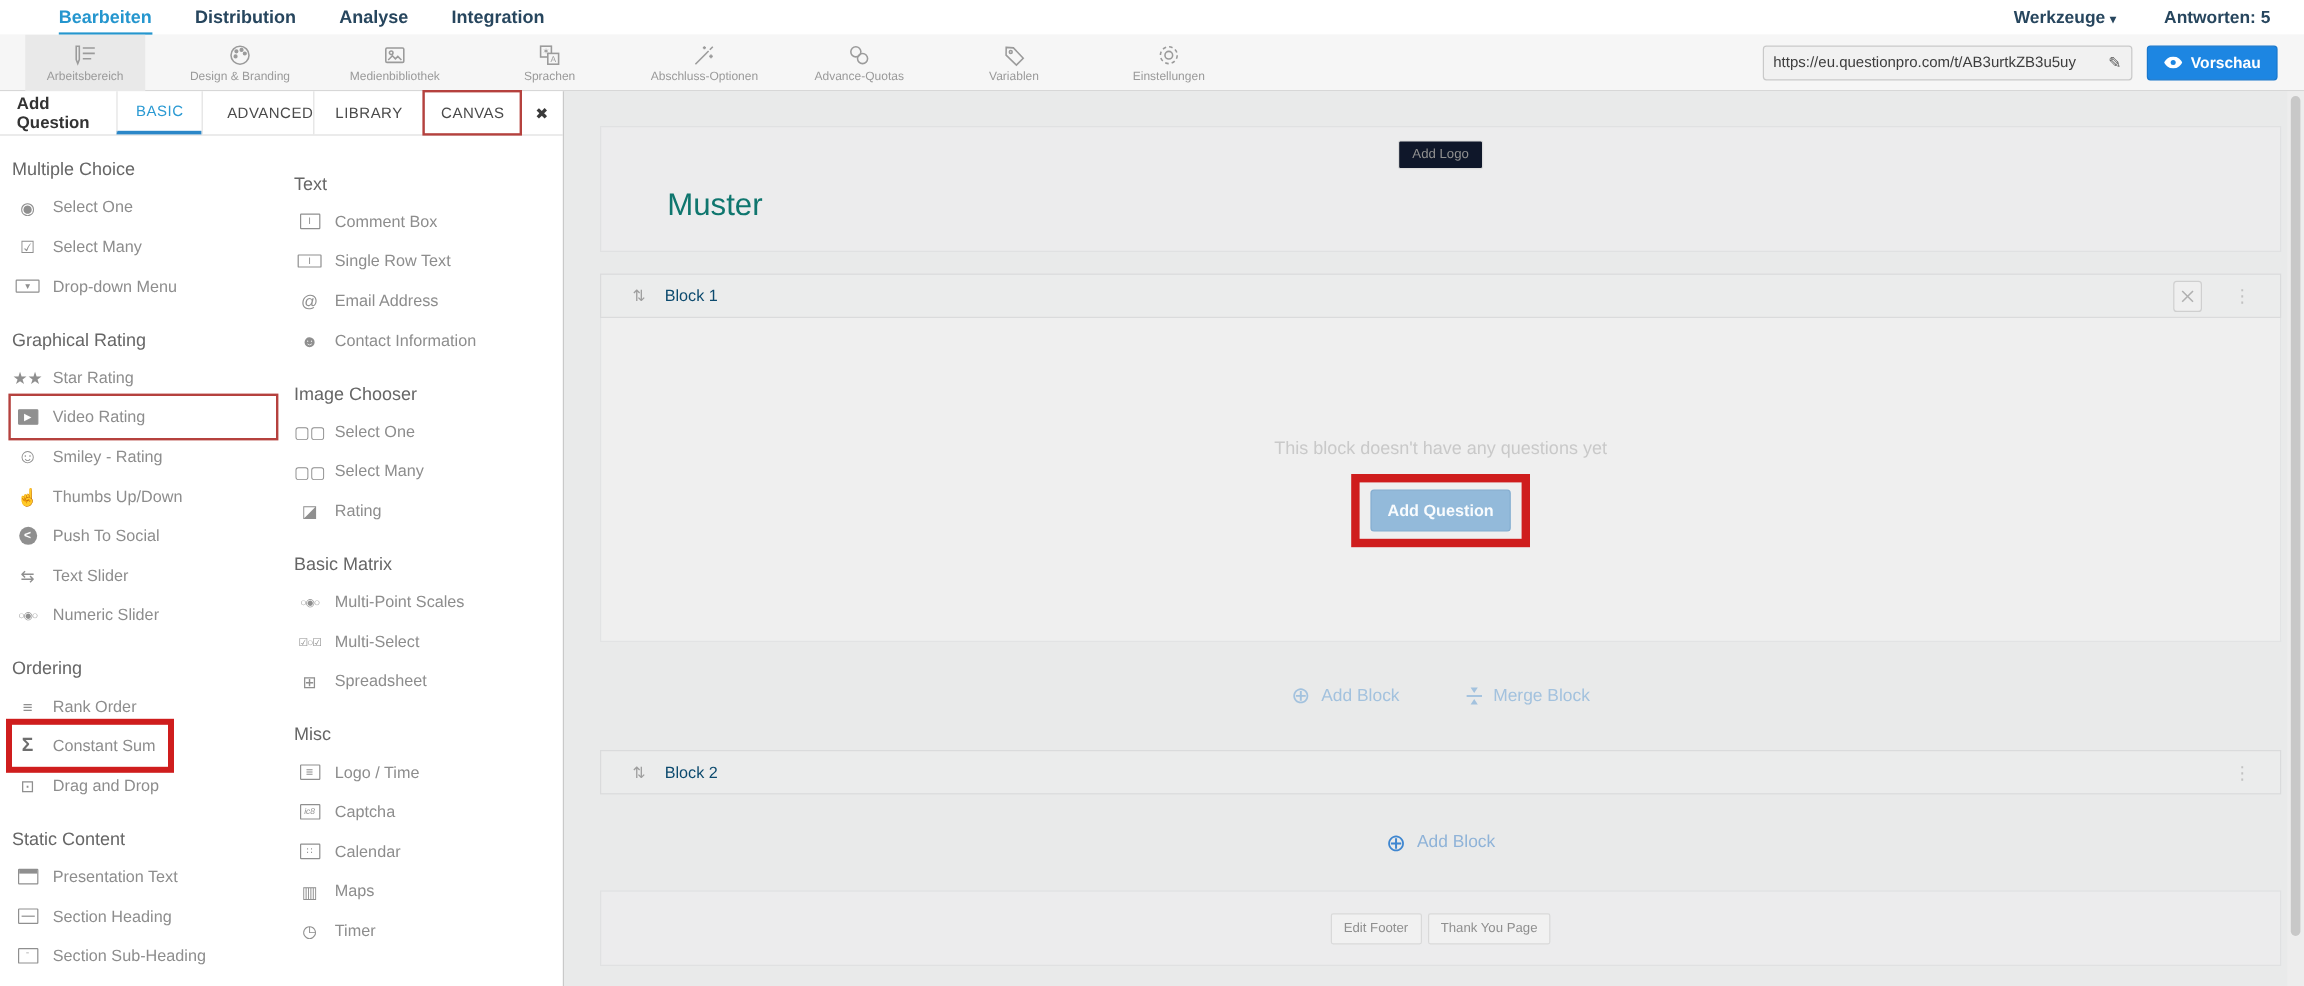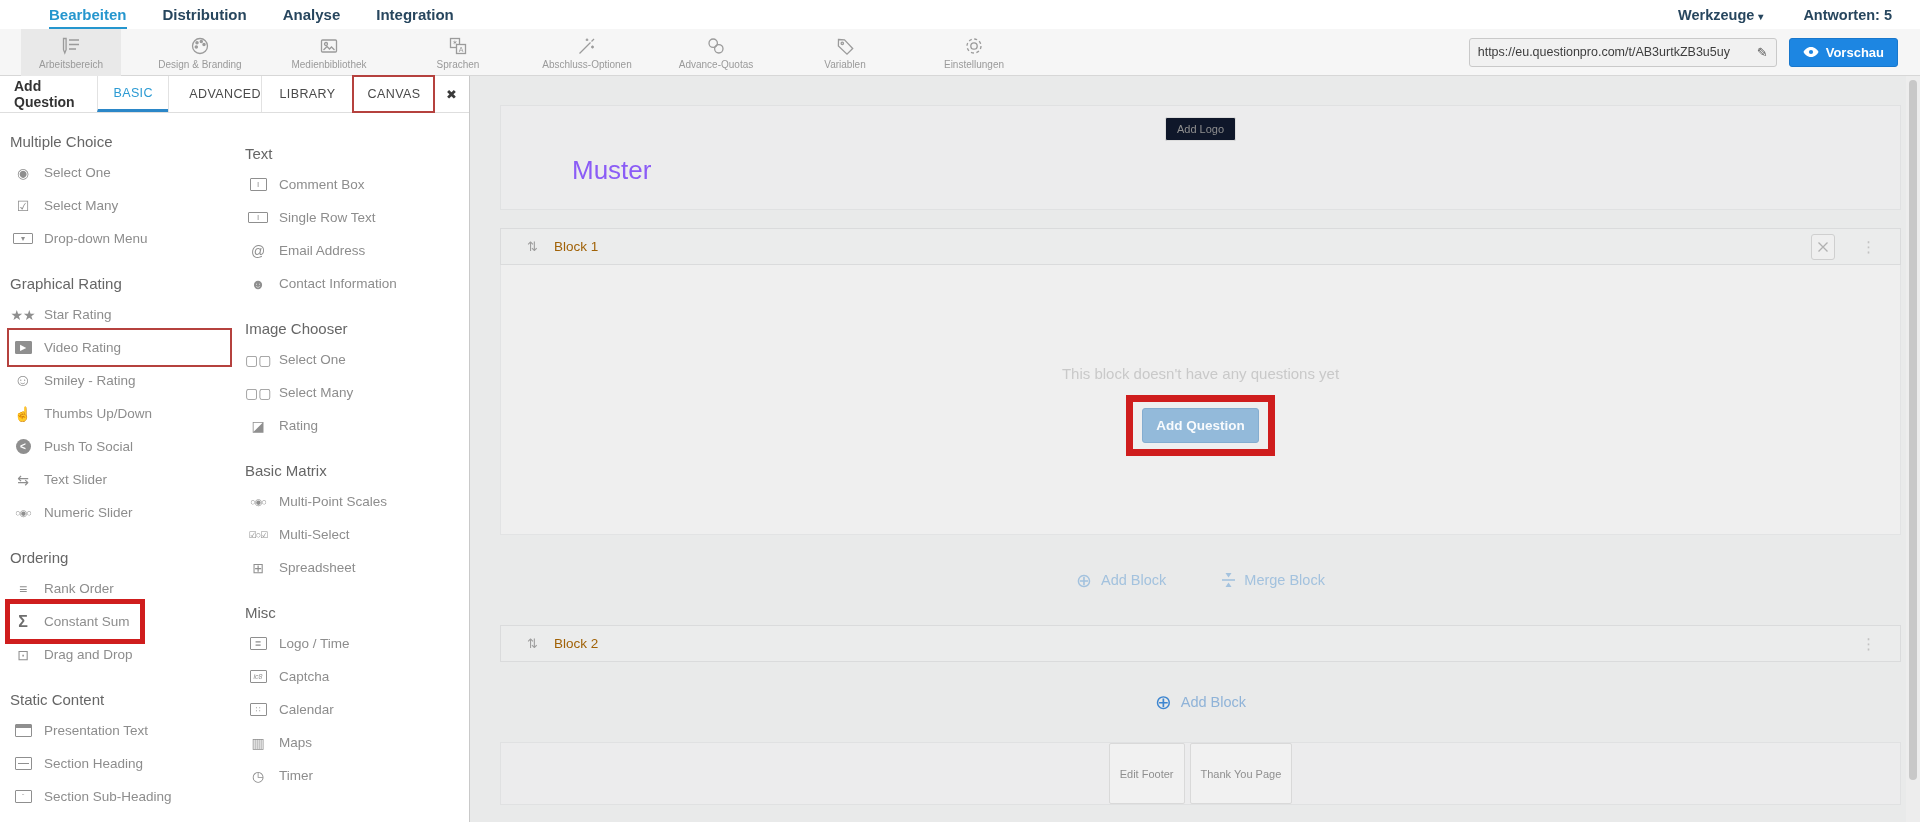--- a/index.html
+++ b/index.html
@@ -74,47 +74,47 @@
   .ann-thick::after { content:""; position:absolute; left:-5px; top:-6px; bottom:-6px; width:130px;
                      border:5px solid #cf1d1d; pointer-events:none; }
 
   
   .main { position:absolute; left:471px; top:76px; width:1435px; height:746px; background:#e9eaea;
           padding:0 5px 0 29px; }
   .survey-header { margin-top:29px; height:105px; background:#ececed; border:1px solid #e0e1e2;
           display:flex; flex-direction:column; }
   .add-logo { align-self:center; margin-top:11px; padding:5px 11px; background:#0f172a;
           border:1px solid #dcdcdc; border-radius:2px; font-size:11px; color:#8f8f8f; cursor:pointer; }
-  .survey-title { margin:14px 0 0 71px; font-size:26px; color:#8b5cf6; }
+  .survey-title { margin:14px 0 0 55px; font-size:26px; color:#0f766e; }
 
   .block { margin-top:18px; }
   .block-header { height:37px; background:#ebecec; border:1px solid #dadbdc; display:flex; align-items:center;
           padding:0 24px 0 26px; gap:16px; }
   .block-collapse { color:#9e9e9e; font-size:13px; cursor:pointer; }
-  .block-title { font-size:13.5px; color:#a16207; }
+  .block-title { font-size:13.5px; color:#0c4a6e; }
   .block-right { margin-left:auto; display:flex; align-items:center; gap:26px; }
   .shuffle-box { width:24px; height:26px; border:1px solid #cfcfcf; border-radius:3px; display:flex;
           align-items:center; justify-content:center; color:#b0b0b0; font-size:12px; cursor:pointer; background:#efefef; }
   .kebab { color:#c2c2c2; font-size:15px; cursor:pointer; letter-spacing:0; }
   .block1-body { height:270px; background:#efefef; border:1px solid #e2e3e4; border-top:none;
           display:flex; flex-direction:column; align-items:center; padding-top:100px; }
   .empty-text { font-size:15px; color:#c9c9c9; }
   .ann-wrap { margin-top:13px; border:7px solid #cf1d1d; padding:6px 9px; }
   .add-question-btn { background:#93bada; border:1px solid #84add0; border-radius:3px; color:#f8fbfd;
           font-size:13.5px; font-weight:700; padding:9px 13px; cursor:pointer; }
 
   .between-row { height:90px; display:flex; align-items:center; justify-content:center; gap:56px; }
   .blue-action { display:flex; align-items:center; gap:9px; font-size:14.5px; color:#a3c2de; cursor:pointer; }
   .blue-action .oplus { font-size:19px; color:#a3c2de; }
   .addblock2-row { height:80px; display:flex; align-items:center; justify-content:center; }
   .addblock2-row .blue-action { color:#8fb3d8; }
   .addblock2-row .oplus { color:#3e86d0; font-size:20px; }
 
   .footer-card { height:63px; background:#ececed; border:1px solid #e0e1e2; display:flex;
-          justify-content:center; gap:5px; }
+          align-items:center; justify-content:center; gap:5px; }
   .footer-btn { padding:6px 10px; background:#f1f1f1; border:1px solid #d9d9d9; border-radius:2px;
           font-size:11px; color:#8f8f8f; cursor:pointer; }
 
   
   .scroll-track { position:absolute; right:0; top:76px; width:14px; height:746px; background:#ededed; }
   .scroll-thumb { position:absolute; left:3px; top:4px; width:8px; height:700px; background:#c8c8c8; border-radius:4px; }
 </style>
 </head>
 <body>
 

